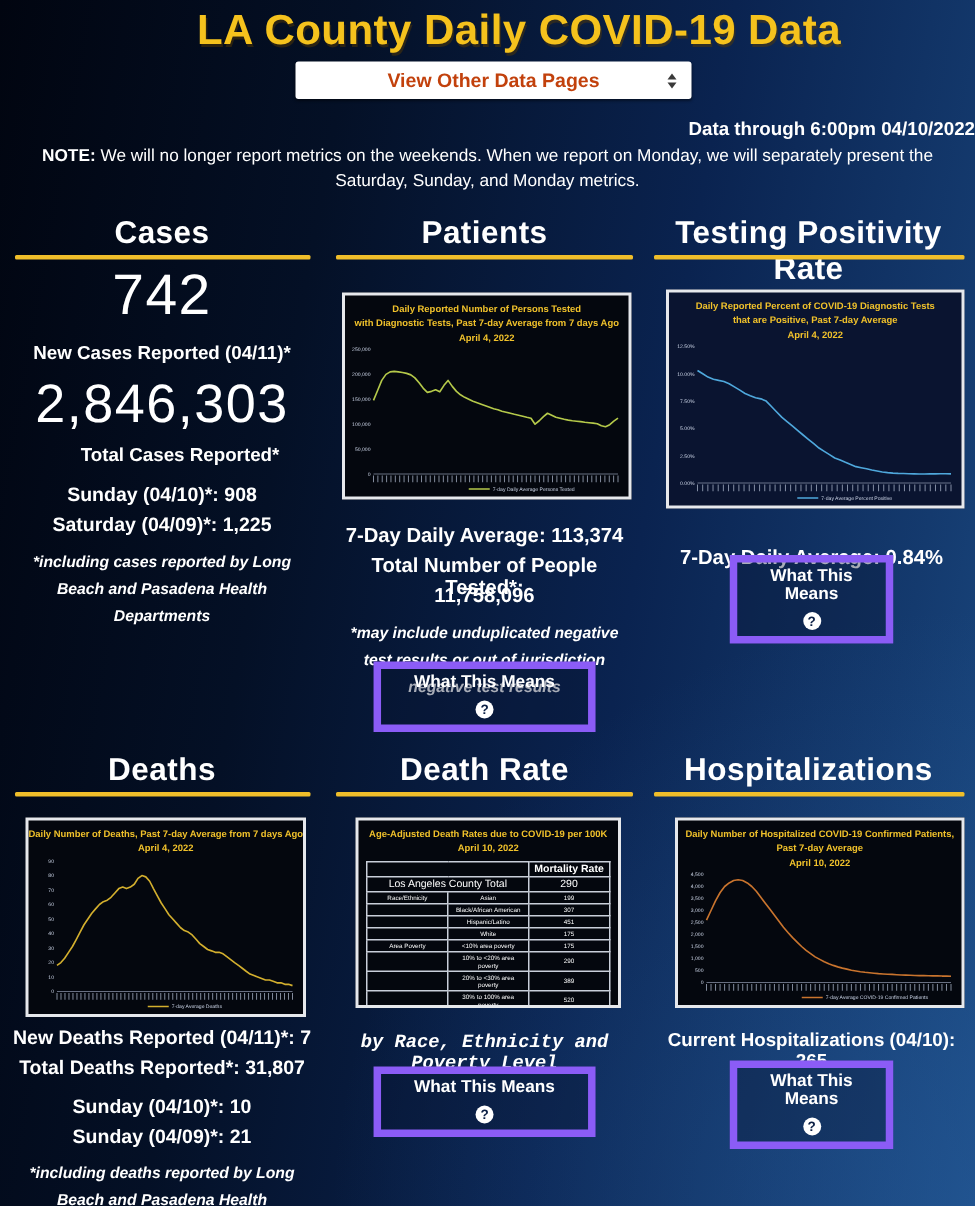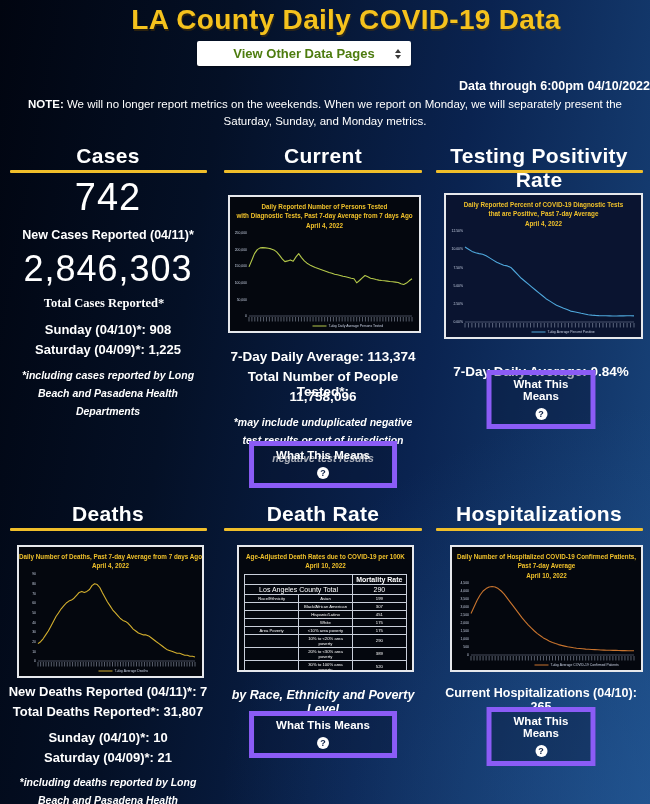--- a/index.html
+++ b/index.html
@@ -6,23 +6,23 @@
   body{
     width:650px;height:804px;position:relative;overflow:hidden;
     font-family:"Liberation Sans",sans-serif;color:#fff;
     background:
       radial-gradient(120% 90% at 100% 100%, rgba(40,95,160,.45) 0%, rgba(40,95,160,0) 55%),
       linear-gradient(100deg,#010510 0%,#041026 30%,#0a2350 62%,#143a6e 86%,#1b4a82 100%);
   }
   .page-title{position:absolute;top:4px;left:0;width:100%;margin:0;text-align:center;
     font-size:28px;font-weight:800;color:#F5C21D;letter-spacing:.3px;
     text-shadow:1px 2px 0 rgba(90,60,0,.45);padding-left:21px;}
-  .select{position:absolute;left:197px;top:41px;width:214px;height:25px;background:#fff;
+  .select{position:absolute;left:197px;top:41px;width:264px;height:25px;background:#fff;
     border-radius:2px;display:flex;align-items:center;justify-content:center;
-    color:#4d7c0f;font-size:13px;font-weight:700;box-shadow:0 1px 2px rgba(0,0,0,.45);cursor:pointer;}
+    color:#c2410c;font-size:13px;font-weight:700;box-shadow:0 1px 2px rgba(0,0,0,.45);cursor:pointer;}
   .select .arrows{position:absolute;right:10px;top:50%;transform:translateY(-50%);
     display:flex;flex-direction:column;gap:2px;}
   .tri-up{width:0;height:0;border-left:3.5px solid transparent;border-right:3.5px solid transparent;border-bottom:4px solid #3a3a3a;}
   .tri-down{width:0;height:0;border-left:3.5px solid transparent;border-right:3.5px solid transparent;border-top:4px solid #3a3a3a;}
   .datathrough{position:absolute;top:79px;left:0;width:100%;text-align:right;font-size:12.5px;font-weight:700;}
   .note{position:absolute;top:96px;left:8px;width:634px;text-align:center;font-size:11.5px;line-height:17px;}
   .note .nb{font-weight:800;}
   .colhead{position:absolute;text-align:center;font-size:21px;font-weight:800;letter-spacing:.3px;}
   .rule{position:absolute;height:3px;background:#F0BE2A;border-radius:1px;}
   .bignum{position:absolute;text-align:center;font-size:38px;font-weight:400;letter-spacing:1px;}
@@ -59,30 +59,30 @@
   </span>
 </div>
 
 <div class="datathrough">Data through 6:00pm 04/10/2022</div>
 
 <div class="note">
   <span class="nb">NOTE:</span><span> We will no longer report metrics on the weekends. When we report on Monday, we will separately present the Saturday, Sunday, and Monday metrics.</span>
 </div>
 
 <div class="colhead" style="left:8px;top:144px;width:200px;">Cases</div>
-<div class="colhead" style="left:222px;top:144px;width:202px;">Current</div>
+<div class="colhead" style="left:222px;top:144px;width:202px;">Patients</div>
 <div class="colhead" style="left:432px;top:144px;width:214px;">Testing Positivity Rate</div>
 <div class="rule" style="left:10px;top:170px;width:197px;"></div>
 <div class="rule" style="left:224px;top:170px;width:198px;"></div>
 <div class="rule" style="left:436px;top:170px;width:207px;"></div>
 
 <div class="bignum" style="left:8px;top:176px;width:200px;">742</div>
 <div class="lbl" style="left:8px;top:228px;width:200px;">New Cases Reported (04/11)*</div>
 <div class="bignum" style="left:8px;top:248px;width:200px;font-size:36px;">2,846,303</div>
-<div class="lbl" style="left:4px;top:296px;width:200px;font-family:Liberation Serif, serif;">Total Cases Reported*</div>
+<div class="lbl" style="left:20px;top:296px;width:200px;">Total Cases Reported*</div>
 <div class="stat" style="left:8px;top:322px;width:200px;">Sunday (04/10)*: 908</div>
 <div class="stat" style="left:8px;top:342px;width:200px;">Saturday (04/09)*: 1,225</div>
 <div class="footnote" style="left:10px;top:366px;width:196px;">*including cases reported by Long Beach and Pasadena Health Departments</div>
 
 <div class="chartbox" style="left: 228px; top: 195px; width: 193px; height: 138px; background: rgb(4, 7, 14);"><div class="ctitle">
       <div>Daily Reported Number of Persons Tested</div>
       <div>with Diagnostic Tests, Past 7-day Average from 7 days Ago</div>
       <div>April 4, 2022</div>
     </div><svg width="187" height="99">
       <text x="17" y="4.2" text-anchor="end" font-size="3.4" fill="#C9D2E4">250,000</text>
@@ -316,21 +316,21 @@
       <line x1="168.01694915254237" y1="91" x2="168.01694915254237" y2="95.5" stroke="#AEB8CC" stroke-width="0.5"></line>
       <line x1="170.67796610169492" y1="91" x2="170.67796610169492" y2="95.5" stroke="#AEB8CC" stroke-width="0.5"></line>
       <line x1="173.33898305084745" y1="91" x2="173.33898305084745" y2="95.5" stroke="#AEB8CC" stroke-width="0.5"></line>
       <line x1="176" y1="91" x2="176" y2="95.5" stroke="#AEB8CC" stroke-width="0.5"></line>
       <line x1="79.5" y1="100" x2="93.5" y2="100" stroke="#D3AF2E" stroke-width="1"></line>
       <text x="95.5" y="101.2" font-size="3.4" fill="#C9D2E4">7-day Average Deaths</text>
     </svg></div>
 <div class="stat" style="left:8px;top:684px;width:200px;">New Deaths Reported (04/11)*: 7</div>
 <div class="stat" style="left:8px;top:704px;width:200px;">Total Deaths Reported*: 31,807</div>
 <div class="stat" style="left:8px;top:730px;width:200px;">Sunday (04/10)*: 10</div>
-<div class="stat" style="left:8px;top:750px;width:200px;">Saturday (04/09)*: 21</div>
+<div class="stat" style="left:8px;top:750px;width:200px;">Sunday (04/09)*: 21</div>
 <div class="footnote" style="left:10px;top:773px;width:196px;">*including deaths reported by Long Beach and Pasadena Health Departments</div>
 
 <div class="chartbox" style="left: 237px; top: 545px; width: 177px; height: 127px; background: rgb(4, 7, 14);">
     <div class="ctitle">
       <div>Age-Adjusted Death Rates due to COVID-19 per 100K</div>
       <div>April 10, 2022</div>
     </div>
     <table class="dtable">
       <tbody>
         <tr>
@@ -377,21 +377,21 @@
           <td class="rval">389</td>
         </tr>
         <tr>
           <td class="grp"></td>
           <td class="rlbl">30% to 100% area poverty</td>
           <td class="rval">520</td>
         </tr>
       </tbody>
     </table>
   </div>
-<div class="stat" style="left:222px;top:688px;width:202px;font-style:italic;font-size:12.5px;">by Race, Ethnicity and Poverty Level</div>
+<div class="stat" style="left:222px;top:688px;width:202px;font-style:italic;font-size:12.5px;font-family:Liberation Mono, monospace;">by Race, Ethnicity and Poverty Level</div>
 <button class="wtm" style="left:323px;top:711px;">
   <span>What This Means</span>
   <span class="q">?</span>
 </button>
 
 <div class="chartbox" style="left: 450px; top: 545px; width: 193px; height: 127px; background: rgb(4, 7, 14);"><div class="ctitle">
       <div>Daily Number of Hospitalized COVID-19 Confirmed Patients,</div>
       <div>Past 7-day Average</div>
       <div>April 10, 2022</div>
     </div><svg width="187" height="88">

